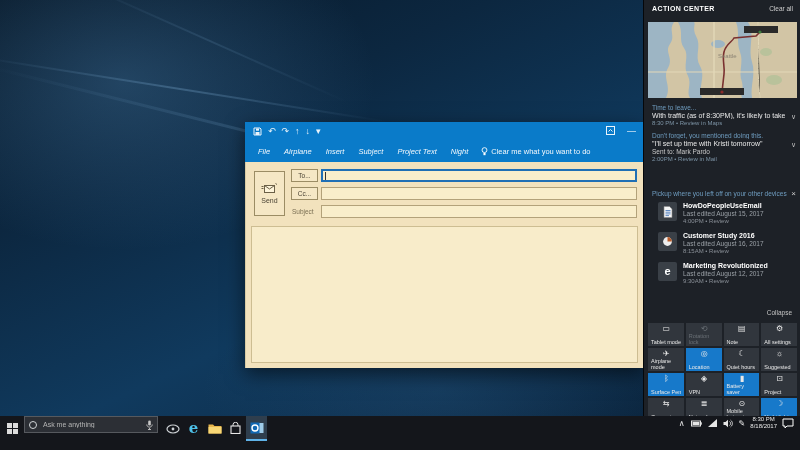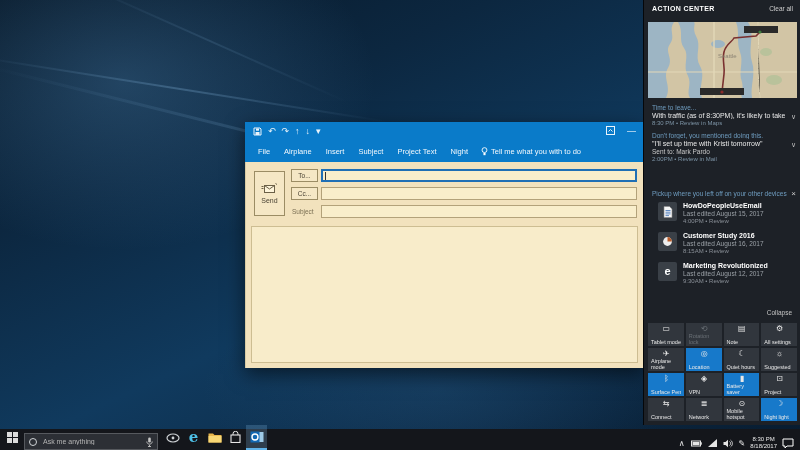--- a/index.html
+++ b/index.html
@@ -20,21 +20,21 @@
   #outlook{position:absolute;left:245px;top:122px;width:399px;height:246px;
     box-shadow:0 6px 18px rgba(0,0,0,.55);border-bottom:3px solid #ece9e4;background:#f2e2bd;}
   .titlebar{height:18px;background:#0a7bc9;display:flex;align-items:center;color:#fff;position:relative;}
   .qat{display:flex;align-items:center;gap:6px;padding-left:8px;}
   .qat .ic{font-size:9px;line-height:18px;color:#eaf4fb;}
   .qat svg{display:block;}
   .win-title{position:absolute;left:0;right:0;text-align:center;font-size:8px;color:#fff;pointer-events:none;}
   .win-ctrl{margin-left:auto;display:flex;align-items:center;gap:12px;padding-right:8px;}
   .win-ctrl .ic{font-size:9px;color:#eaf4fb;}
   .ribbonbar{height:22px;background:#0a7bc9;display:flex;align-items:center;padding-left:6px;color:#f2f8fd;}
-  .rtab{font-size:7.5px;padding:4px 7px;white-space:nowrap;color:#f2f8fd;}
+  .rtab{font-size:7.5px;padding:4px 7px;white-space:nowrap;color:#f2f8fd;font-style:italic;}
   .tellme{display:flex;align-items:center;gap:3px;font-size:7.5px;padding-left:6px;white-space:nowrap;}
   .bulb{width:7px;height:9px;}
   
   .compose{position:relative;height:206px;background:#f2e2bd;border-left:1px solid #d9cba3;border-right:1px solid #d9cba3;}
   .send-btn{position:absolute;left:8px;top:9px;width:31px;height:45px;border:1px solid #9b8c64;background:#f5e7c5;
     display:flex;flex-direction:column;align-items:center;justify-content:center;gap:3px;}
   .send-btn .lbl{font-size:7px;color:#4a4334;}
   .addr-btn{position:absolute;width:27px;height:13px;border:1px solid #9b8c64;background:#f5e7c5;
     font-size:6.5px;color:#4a4334;display:flex;align-items:center;justify-content:center;}
   .subj-lbl{position:absolute;left:46px;top:46px;font-size:6.5px;color:#7a6f54;}
@@ -66,21 +66,21 @@
   .pk-txt .m{font-size:6px;color:#8a9098;}
   .ac-collapse{position:absolute;right:8px;top:309px;font-size:6.5px;color:#c4c4c4;}
   .qa-grid{position:absolute;left:4px;top:323px;width:149px;display:grid;grid-template-columns:repeat(4,1fr);gap:2px;}
   .qa{height:23px;background:#31363d;padding:2px 2px 1px 3px;display:flex;flex-direction:column;justify-content:space-between;overflow:hidden;}
   .qa .qi{font-size:8px;line-height:8px;color:#e8e8e8;text-align:center;}
   .qa .ql{font-size:5.5px;line-height:6px;color:#e8e8e8;}
   .qa.active{background:#1779ca;}
   .qa.disabled .qi,.qa.disabled .ql{color:#6a7076;}
 
   
-  #taskbar{position:absolute;left:0;bottom:0;width:800px;height:21px;background:#14161b;display:flex;align-items:flex-end;z-index:5;}
+  #taskbar{position:absolute;left:0;bottom:0;width:800px;height:34px;background:#14161b;display:flex;align-items:flex-start;z-index:5;}
   .start{width:24px;height:25px;display:flex;align-items:center;justify-content:center;}
   .winlogo{display:grid;grid-template-columns:5px 5px;grid-template-rows:5px 5px;gap:1px;}
   .winlogo i{background:#dcdcdc;display:block;}
   .searchbox{width:134px;height:17px;background:#2c2f35;border:1px solid #56595e;display:flex;align-items:center;padding:0 4px;gap:4px;}
   .cortana-ring{width:8px;height:8px;border:1.3px solid #cfd3d6;border-radius:50%;flex:0 0 auto;}
   .searchbox input{flex:1;background:transparent;border:none;outline:none;font-size:7px;color:#c8c8c8;min-width:0;}
   .searchbox input::placeholder{color:#b5b5b5;}
   .tb-apps{display:flex;align-items:center;margin-left:4px;}
   .tb-app{width:21px;height:25px;display:flex;align-items:center;justify-content:center;}
   .tb-app.active{background:rgba(120,170,210,.28);box-shadow:inset 0 -2px 0 #5fb2e8;}
@@ -131,21 +131,21 @@
           <div class="rtab">Insert</div>
           <div class="rtab">Subject</div>
           <div class="rtab">Project Text</div>
           <div class="rtab">Night</div>
         </div>
       <div class="tellme">
         <svg class="bulb" viewBox="0 0 8 10">
             <circle cx="4" cy="3.4" r="2.8" fill="none" stroke="#fff" stroke-width="1"></circle>
             <rect x="2.8" y="6.6" width="2.4" height="2.6" fill="#fff"></rect>
           </svg>
-        <span>Tell me what you with to do</span>
+        <span>Clear me what you want to do</span>
       </div>
     </div>
     <div class="compose">
       <div class="send-btn">
         <svg width="17" height="11" viewBox="0 0 17 11">
           <rect x="3.5" y="2.5" width="10" height="7" fill="#fdf4da" stroke="#6b6047" stroke-width="1"></rect>
           <path d="M3.5 2.5 L8.5 6 L13.5 2.5" fill="none" stroke="#6b6047" stroke-width="1"></path>
           <path d="M0.5 3.5 H2.5 M0.5 5.5 H2.5" stroke="#6b6047" stroke-width="1"></path>
           <path d="M14.5 0.5 L16 1.5" stroke="#6b6047" stroke-width="1"></path>
         </svg>

